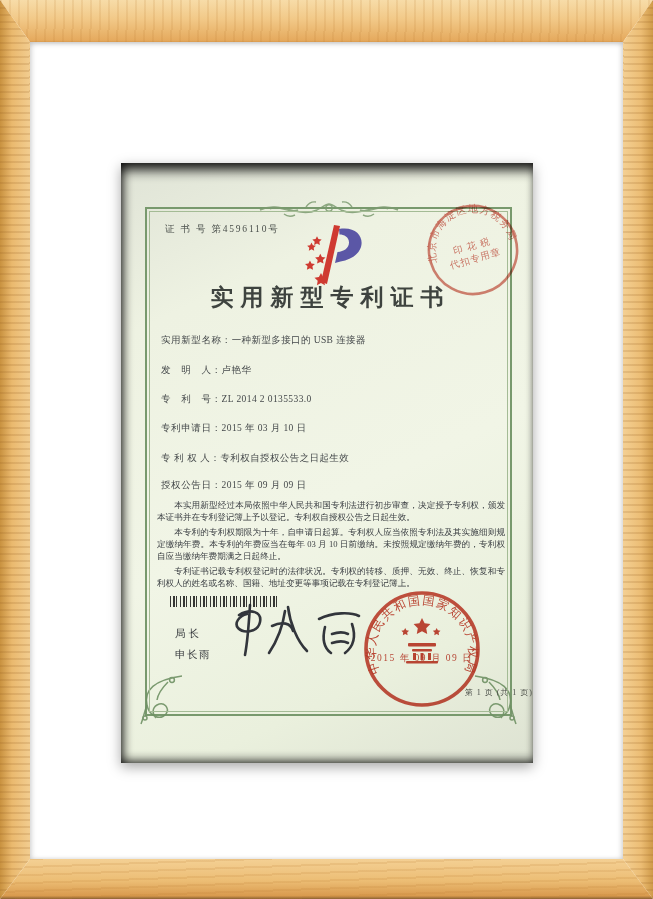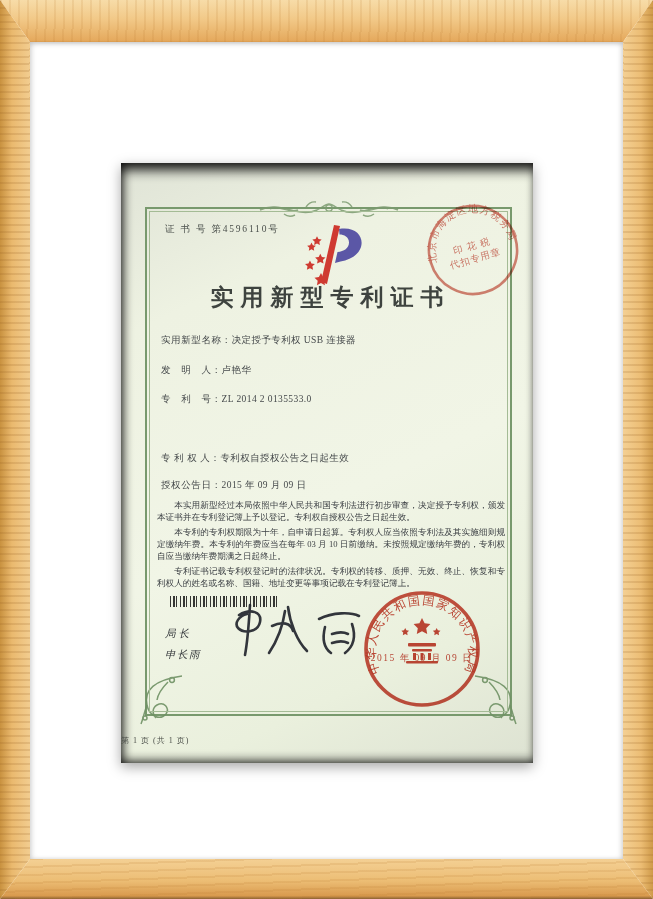--- a/index.html
+++ b/index.html
@@ -68,25 +68,25 @@
   }
   .field-row{position:absolute;left:40px;right:26px;font-size:9.5px;color:#45494b;letter-spacing:.6px;white-space:nowrap;}
   .field-row .v{letter-spacing:.4px;}
   .body-text{position:absolute;left:36px;right:28px;top:336px;color:#3d4145;}
   .body-text p{margin:0 0 3px;font-size:8.6px;line-height:12px;text-indent:2em;text-align:justify;}
   .barcode{
     position:absolute;left:49px;top:433px;width:107px;height:11px;opacity:.88;
     background:
       repeating-linear-gradient(90deg,#1d1d1d 0 1px,transparent 1px 3px,#1d1d1d 3px 5px,transparent 5px 6px,#1d1d1d 6px 7px,transparent 7px 10px);
   }
-  .sig-block{position:absolute;left:44px;top:464px;color:#33363a;font-style:italic;}
+  .sig-block{position:absolute;left:54px;top:464px;color:#33363a;}
   .sig-title{font-size:10.5px;letter-spacing:3px;}
   .sig-name{font-size:10.5px;letter-spacing:1.5px;margin-top:7px;}
   .sig-hand{position:absolute;left:98px;top:436px;}
-  .footer{position:absolute;left:0;right:0;top:524px;text-align:left;font-size:8px;letter-spacing:1px;color:#4a4e48;margin-top:48px;}
+  .footer{position:absolute;left:0;right:0;top:524px;text-align:right;font-size:8px;letter-spacing:1px;color:#4a4e48;}
   
   .seal-main{position:absolute;left:240px;top:425px;width:122px;height:122px;mix-blend-mode:multiply;}
   .seal-date{
     position:absolute;left:-6px;right:-6px;top:64px;text-align:center;
     font-size:9.5px;letter-spacing:1.5px;color:#c2392a;opacity:.9;
   }
   .seal-tax{position:absolute;left:301px;top:36px;width:102px;height:102px;transform:rotate(-16deg);opacity:.85;mix-blend-mode:multiply;}
 </style>
 </head>
 <body>
@@ -137,27 +137,30 @@
         <path d="M10 26 l1.8 3.6 4 .6 -2.9 2.8 .7 4 -3.6 -1.9 -3.6 1.9 .7 -4 -2.9 -2.8 4 -.6 Z" transform="scale(.75)"></path>
         <path d="M17 33 l1.8 3.6 4 .6 -2.9 2.8 .7 4 -3.6 -1.9 -3.6 1.9 .7 -4 -2.9 -2.8 4 -.6 Z" transform="translate(1,1) scale(.9)"></path>
         <path d="M7 44 l1.8 3.6 4 .6 -2.9 2.8 .7 4 -3.6 -1.9 -3.6 1.9 .7 -4 -2.9 -2.8 4 -.6 Z" transform="scale(.85)"></path>
         <path d="M15 48 l2 4 4.4 .65 -3.2 3.1 .75 4.4 -4 -2.1 -4 2.1 .75 -4.4 -3.2 -3.1 4.4 -.65 Z" transform="translate(2,2)"></path>
       </g>
     </svg>
 
     <div class="title">实用新型专利证书</div>
 
     <div class="field-row" style="top:171px">
-      <span class="l">实用新型名称：</span><span class="v">决定授予专利权 USB 连接器</span>
+      <span class="l">实用新型名称：</span><span class="v">一种新型多接口的 USB 连接器</span>
     </div>
     <div class="field-row" style="top:201px">
       <span class="l">发　明　人：</span><span class="v">卢艳华</span>
     </div>
     <div class="field-row" style="top:230px">
       <span class="l">专　利　号：</span><span class="v">ZL 2014 2 0135533.0</span>
+    </div>
+    <div class="field-row" style="top:259px">
+      <span class="l">专利申请日：</span><span class="v">2015 年 03 月 10 日</span>
     </div>
     <div class="field-row" style="top:289px">
       <span class="l">专 利 权 人：</span><span class="v">专利权自授权公告之日起生效</span>
     </div>
     <div class="field-row" style="top:316px">
       <span class="l">授权公告日：</span><span class="v">2015 年 09 月 09 日</span>
     </div>
 
     <div class="body-text">
       <p>本实用新型经过本局依照中华人民共和国专利法进行初步审查，决定授予专利权，颁发本证书并在专利登记簿上予以登记。专利权自授权公告之日起生效。</p>

